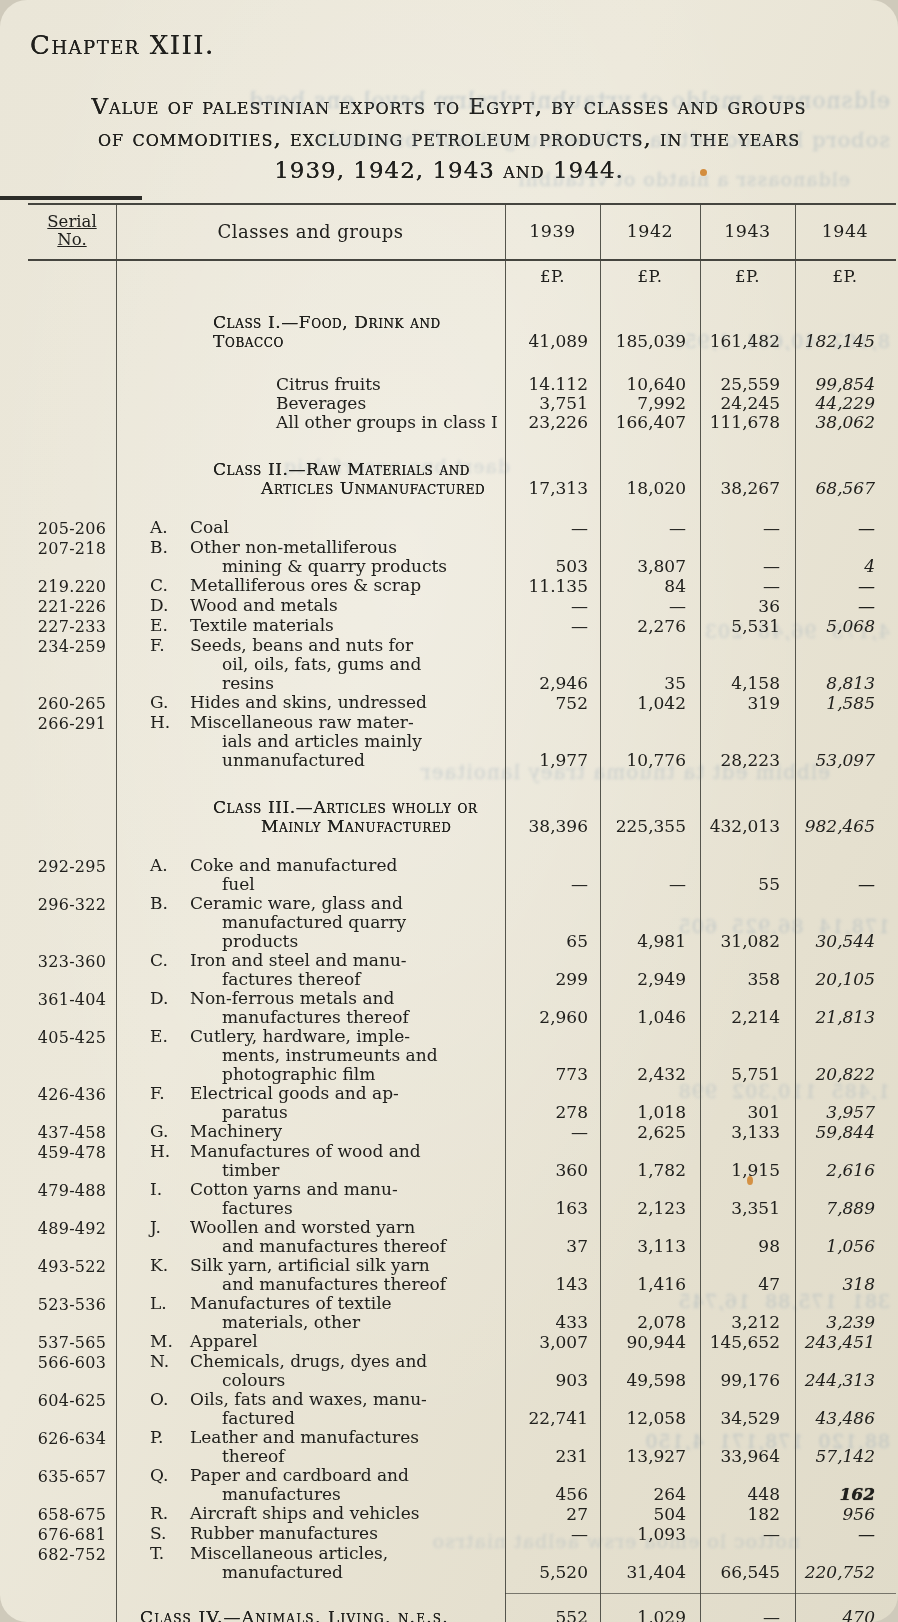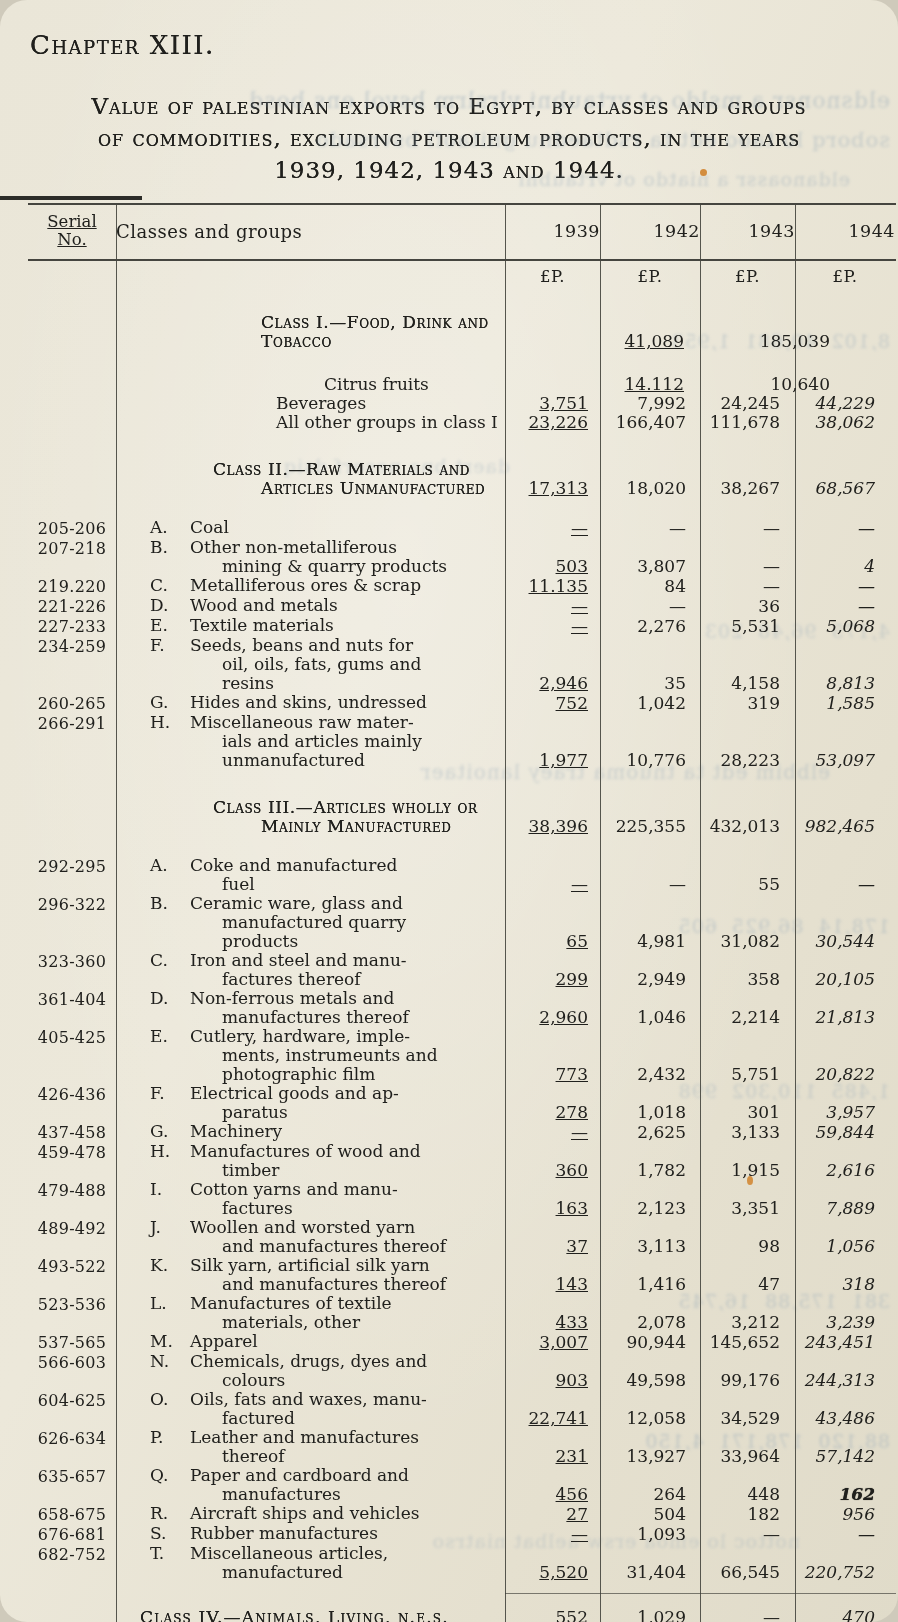--- a/index.html
+++ b/index.html
@@ -42,43 +42,43 @@
   .pretable-bar{position:absolute;left:0;top:196px;width:142px;height:4px;background:#2c2c28;}
   .xtable{position:relative;margin:12px 2px 0 28px;width:868px;
           border-top:2px solid #45453f;border-bottom:4px solid #35352f;
           font-size:17px;line-height:19px;}
   .vline{position:absolute;top:0;bottom:0;width:1px;background:#55554d;}
   .vl1{left:88px;}.vl2{left:477px;}.vl3{left:572px;}.vl4{left:672px;}.vl5{left:767px;}
 
   .trow{display:grid;grid-template-columns:88px 389px 95px 100px 95px 100px;position:relative;}
   .thead{border-bottom:2px solid #45453f;padding:7px 0 9px;align-items:center;min-height:38px;}
   .serial-h{white-space:pre-line;text-align:center;font-size:16.5px;line-height:18px;text-decoration:underline;}
-  .classes-h{text-align:left;font-size:18px;letter-spacing:.5px;}
-  .year-h{text-align:right;font-size:17.5px;letter-spacing:.5px;}
+  .classes-h{text-align:center;font-size:18px;letter-spacing:.5px;}
+  .year-h{text-align:center;font-size:17.5px;letter-spacing:.5px;}
   .currow{padding:6px 0 3px;}
   .cur{text-align:center;font-size:16.5px;letter-spacing:.5px;}
 
   .cell{min-width:0;}
   .serial{text-align:center;font-size:16px;padding-top:1px;letter-spacing:.3px;}
   .val{text-align:right;align-self:end;padding-bottom:0;font-variant-numeric:lining-nums;}
-  .c1v{padding-right:12px;text-decoration:underline;}.c2v{padding-right:14px;}.c3v{padding-right:15px;}.c4v{padding-right:20px;font-style:italic;}
+  .c1v{padding-right:12px;}.c2v{padding-right:14px;}.c3v{padding-right:15px;}.c4v{padding-right:20px;font-style:italic;}
   .bold{font-weight:bold;text-shadow:0 0 .8px #20201d;}
 
   .labelwrap{display:flex;align-items:flex-start;}
   .ltr{flex:none;margin-left:34px;width:40px;}
   .itxt{white-space:pre-line;padding-left:32px;text-indent:-32px;}
   .clab{font-variant:small-caps;white-space:pre-line;letter-spacing:.6px;
         text-shadow:0 0 .4px #20201d;}
   .ind-c1 .clab{padding-left:97px;}
   .ind-c23 .clab{padding-left:145px;text-indent:-48px;}
   .ind-c4 .clab{padding-left:24px;letter-spacing:1.2px;}
   .sublab{padding-left:160px;}
 
   .gap-sm{margin-top:20px;}
-  .gap-md{margin-top:24px;gap:48px;}
+  .gap-md{margin-top:24px;}
   .gap-lg{margin-top:28px;}
   .rule-above{padding-top:26px;}
   .rule-above::before{content:"";position:absolute;left:477px;right:0;top:11px;height:1px;
                       background:rgba(62,62,55,.65);}
 </style>
 </head>
 <body>
 
 <div class="page">
 

